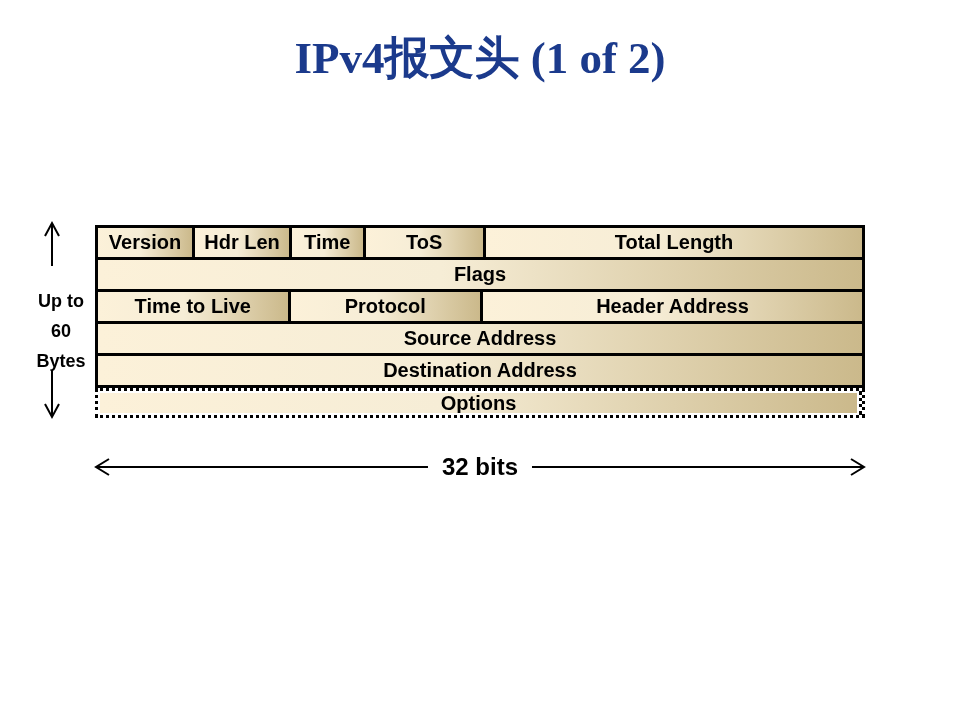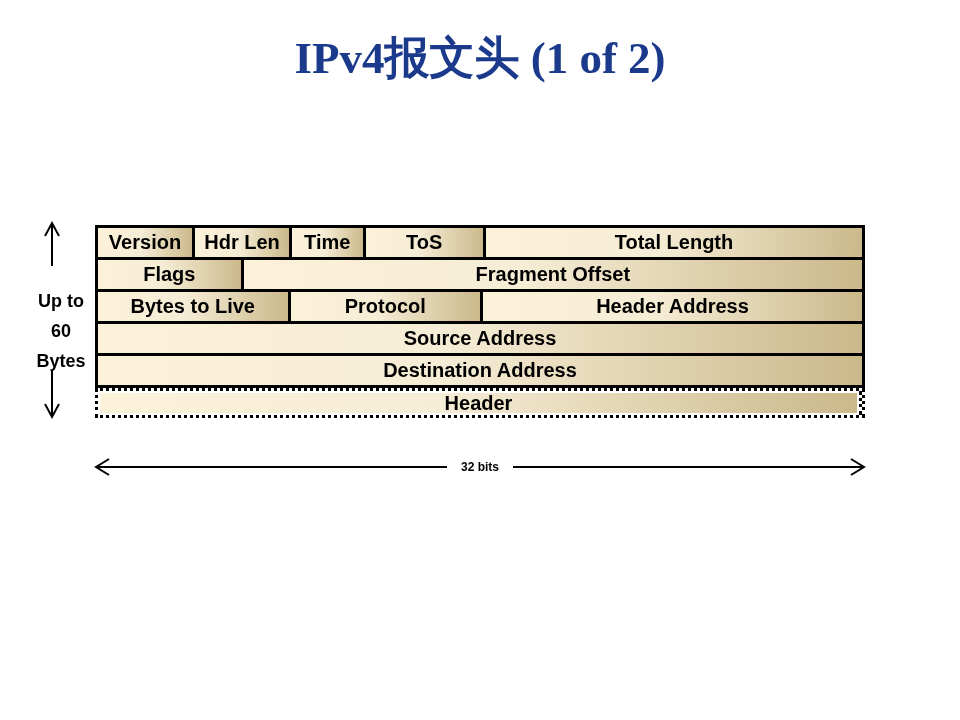--- a/index.html
+++ b/index.html
@@ -63,21 +63,21 @@
   }
   
   .h-arrow-wrap { position: absolute; left: 93px; top: 452px; width: 774px; height: 30px; }
   .h-arrow-svg { position: absolute; left: 0; top: 0; }
   .bottom-caption {
     position: absolute;
     left: 50%; top: 50%;
     transform: translate(-50%, -50%);
     background: #fff;
     padding: 0 14px;
-    font-weight: bold; font-size: 12px; color: #000;
+    font-weight: bold; font-size: 24px; color: #000;
     white-space: nowrap;
   }
 </style>
 </head>
 <body>
 
 <div class="slide">
 
   <div class="title">IPv4报文头 (1 of 2)</div>
 
@@ -96,37 +96,36 @@
   <div class="hdr-table">
     <div class="hrow">
       <div class="cell" style="flex:4">Version</div>
       <div class="cell" style="flex:4">Hdr Len</div>
       <div class="cell" style="flex:3">Time</div>
       <div class="cell" style="flex:5">ToS</div>
       <div class="cell" style="flex:16">Total Length</div>
     </div>
     <div class="hrow">
       <div class="cell" style="flex:3">Flags</div>
-      <div class="cell" style="flex:13">Fragment Offset</div>
     </div>
     <div class="hrow">
-      <div class="cell" style="flex:8">Bytes to Live</div>
+      <div class="cell" style="flex:8">Time to Live</div>
       <div class="cell" style="flex:8">Protocol</div>
       <div class="cell" style="flex:16">Header Address</div>
     </div>
     <div class="hrow">
       <div class="cell" style="flex:32">Source Address</div>
     </div>
     <div class="hrow">
       <div class="cell" style="flex:32">Destination Address</div>
     </div>
   </div>
 
   <div class="opt-row">
-    <div class="opt-cell" style="flex:24">Header</div>
+    <div class="opt-cell" style="flex:24">Options</div>
     <div class="opt-divider"></div>
   </div>
 
   <div class="h-arrow-wrap">
     <svg class="h-arrow-svg" width="774" height="30" viewBox="0 0 774 30">
       <path d="M16 7 L3 15 L16 23" fill="none" stroke="#000" stroke-width="2"></path>
       <line x1="3" y1="15" x2="771" y2="15" stroke="#000" stroke-width="2"></line>
       <path d="M758 7 L771 15 L758 23" fill="none" stroke="#000" stroke-width="2"></path>
     </svg>
     <div class="bottom-caption">32 bits</div>

